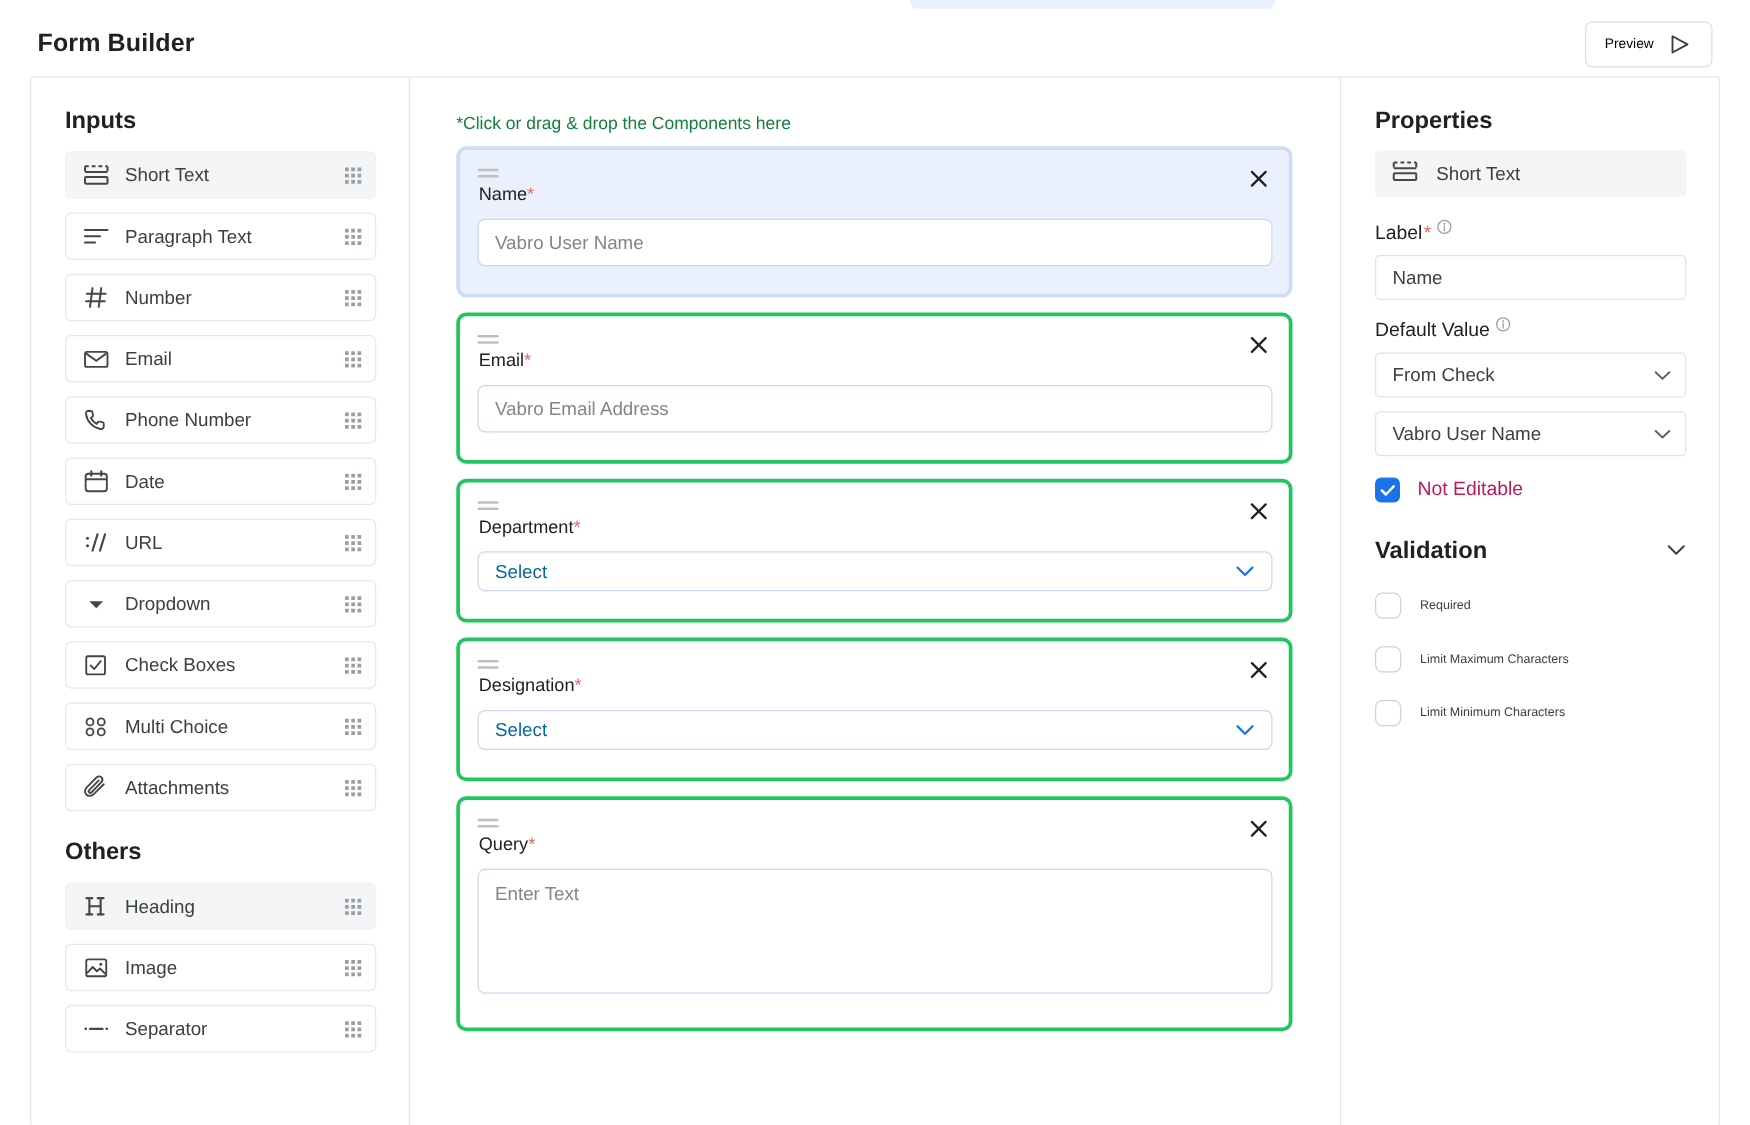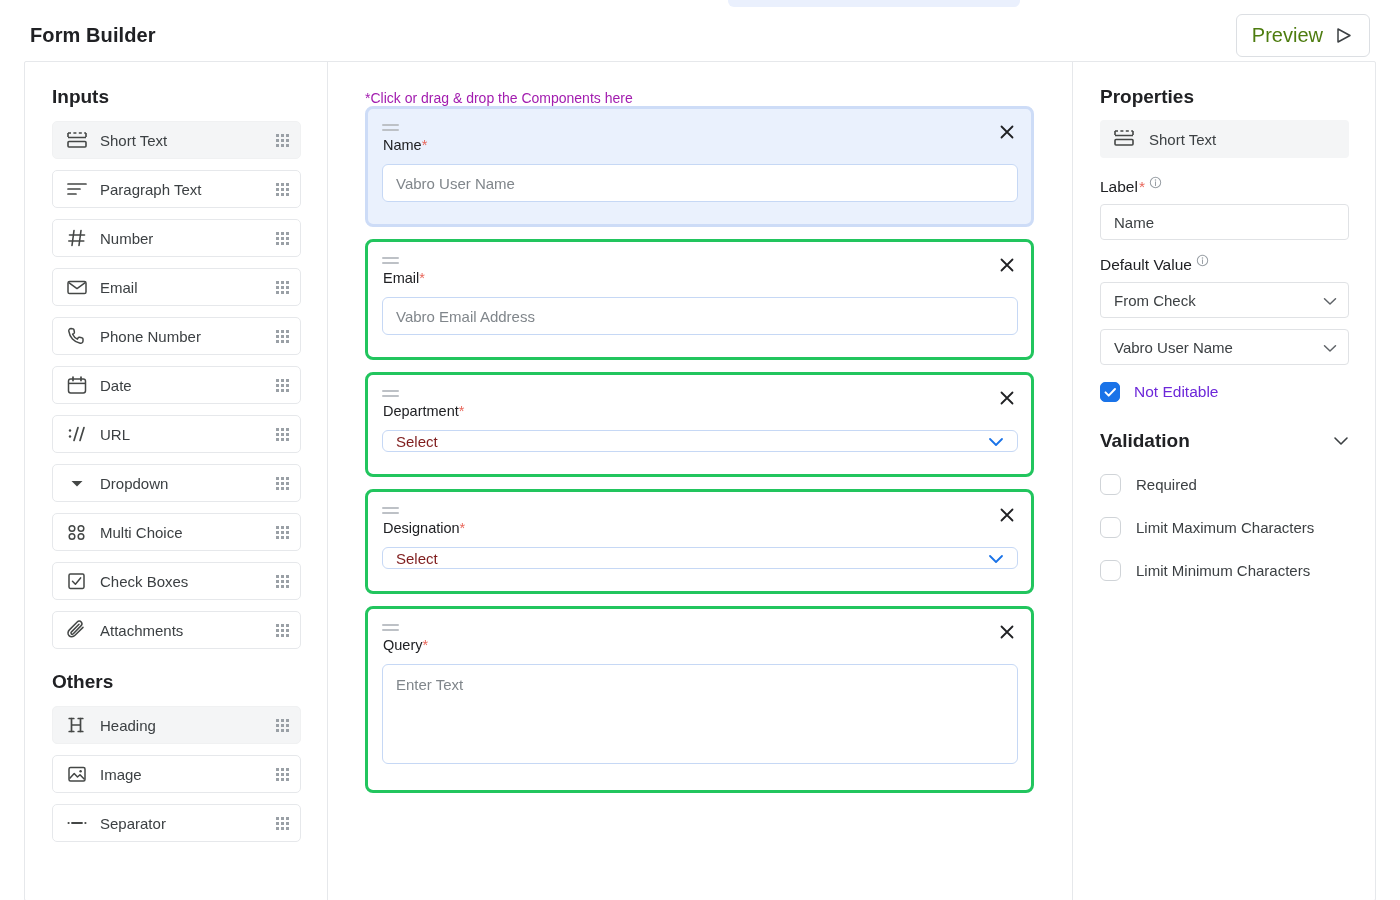--- a/index.html
+++ b/index.html
@@ -21,21 +21,21 @@
     width: 1400px; height: 70px;
     display: flex; align-items: center;
     justify-content: space-between;
     padding: 0 30px;
   }
   .app-title { font-size: 20px; font-weight: bold; color: #202124; letter-spacing: .1px; }
   .preview-btn {
     display: flex; align-items: center; gap: 12px;
     border: 1px solid #dcdfe3; border-radius: 6px;
     padding: 9px 15px; background: #fff; cursor: pointer;
-    font-size: 20px; color: #4d7c0f;
+    font-size: 11px; color: #000000;
   }
   .play-tri { display: block; }
 
   .workspace {
     position: absolute; top: 61px; left: 24px;
     width: 1352px; height: 840px;
     border: 1px solid #e6e8eb; border-top: 1px solid #e6e8eb;
     border-radius: 2px; display: flex; background: #fff;
     overflow: hidden;
   }
@@ -58,21 +58,21 @@
   .comp-icon {
     width: 22px; flex: 0 0 22px; display: flex;
     align-items: center; justify-content: flex-start; color: #444746;
   }
   .comp-label { flex: 1; font-size: 15px; color: #3c4043; margin-left: 12px; }
   .dots { display: grid; grid-template-columns: repeat(3, 3px); gap: 2px; }
   .dots i { width: 3px; height: 3px; background: #9aa0a6; display: block; }
 
   
   .canvas { flex: 1; padding: 28px 38px 0 37px; overflow: hidden; }
-  .canvas-hint { font-size: 14px; color: #a21caf; margin-bottom: 0; }
+  .canvas-hint { font-size: 14px; color: #15803d; margin-bottom: 11px; }
   .field-card {
     border: 3px solid #22c55e; border-radius: 8px;
     background: #fff; padding: 15px 13px 22px 14px;
     margin-bottom: 12px; position: relative;
   }
   .field-card.selected { background: #eaf1fd; border-color: #cddcf7; }
   .grip { width: 17px; height: 7px; display: flex; flex-direction: column; justify-content: space-between; }
   .grip span { display: block; height: 2px; background: #bdc1c6; border-radius: 1px; }
   .close-x {
     position: absolute; top: 13px; right: 14px;
@@ -82,24 +82,24 @@
   .req { color: #e8665a; }
   .field-input {
     width: 100%; height: 38px;
     border: 1px solid #c6d8f5; border-radius: 6px;
     background: #fff; padding: 0 13px;
     font-size: 15px; color: #5f6368;
     font-family: "Liberation Sans", sans-serif;
   }
   .field-input::placeholder { color: #80868b; }
   .field-select {
-    width: 100%; height: 22px;
+    width: 100%; height: 32px;
     border: 1px solid #c6d8f5; border-radius: 6px;
     background: #fff; padding: 0 13px;
-    font-size: 15px; color: #7f1d1d;
+    font-size: 15px; color: #0369a1;
     display: flex; align-items: center; justify-content: space-between;
     cursor: pointer;
   }
   .field-textarea {
     width: 100%; height: 100px;
     border: 1px solid #c6d8f5; border-radius: 6px;
     background: #fff; padding: 11px 13px;
     font-size: 15px; color: #80868b; resize: none;
     font-family: "Liberation Sans", sans-serif;
   }
@@ -138,32 +138,32 @@
     display: flex; align-items: center; justify-content: space-between;
     cursor: pointer;
   }
   .chk-row { display: flex; align-items: center; gap: 14px; margin-top: 17px; }
   .chk {
     width: 20px; height: 20px; flex: 0 0 20px;
     border-radius: 5px; border: 1.6px solid #c8ccd0;
     background: #fff;
   }
   .chk.on { background: #1a73e8; border-color: #1a73e8; display: flex; align-items: center; justify-content: center; }
-  .chk-label { font-size: 15.5px; color: #6d28d9; }
+  .chk-label { font-size: 15.5px; color: #be185d; }
   .validation-head {
     display: flex; align-items: center; justify-content: space-between;
     margin-top: 28px; margin-bottom: 16px; cursor: pointer;
   }
   .validation-head span.t { font-size: 19px; font-weight: bold; color: #202124; }
   .vchk-row { display: flex; align-items: center; gap: 15px; margin-top: 22px; }
   .vchk {
     width: 21px; height: 21px; flex: 0 0 21px;
     border-radius: 6px; border: 1.6px solid #d0d4d8; background: #fff;
   }
-  .vchk-label { font-size: 15px; color: #3c4043; }
+  .vchk-label { font-size: 10px; color: #3c4043; }
 </style>
 </head>
 <body>
 
 <div class="top-glow"></div>
 
 <div class="header">
   <div class="app-title">Form Builder</div>
   <div class="preview-btn">
     <span>Preview</span>
@@ -350,49 +350,49 @@
             <i></i>
             <i></i>
             <i></i>
             <i></i>
             <i></i>
           </span>
         </div>
         <div class="comp-item">
           <span class="comp-icon">
             <svg width="22" height="20" viewBox="0 0 22 20">
+              <rect x="3" y="3" width="15" height="14.5" rx="1.4" fill="none" stroke="#444746" stroke-width="1.5"></rect>
+              <path d="M6.5 10.3 L9.4 13.2 L14.6 6.9" fill="none" stroke="#444746" stroke-width="1.5" stroke-linecap="round" stroke-linejoin="round"></path>
+            </svg>
+          </span>
+          <span class="comp-label">Check Boxes</span>
+          <span class="dots">
+            <i></i>
+            <i></i>
+            <i></i>
+            <i></i>
+            <i></i>
+            <i></i>
+            <i></i>
+            <i></i>
+            <i></i>
+          </span>
+        </div>
+        <div class="comp-item">
+          <span class="comp-icon">
+            <svg width="22" height="20" viewBox="0 0 22 20">
               <g fill="none" stroke="#444746" stroke-width="1.5">
                 <circle cx="6" cy="6.5" r="2.8"></circle>
                 <circle cx="15" cy="6.5" r="2.8"></circle>
                 <circle cx="6" cy="14.5" r="2.8"></circle>
                 <circle cx="15" cy="14.5" r="2.8"></circle>
               </g>
             </svg>
           </span>
           <span class="comp-label">Multi Choice</span>
-          <span class="dots">
-            <i></i>
-            <i></i>
-            <i></i>
-            <i></i>
-            <i></i>
-            <i></i>
-            <i></i>
-            <i></i>
-            <i></i>
-          </span>
-        </div>
-        <div class="comp-item">
-          <span class="comp-icon">
-            <svg width="22" height="20" viewBox="0 0 22 20">
-              <rect x="3" y="3" width="15" height="14.5" rx="1.4" fill="none" stroke="#444746" stroke-width="1.5"></rect>
-              <path d="M6.5 10.3 L9.4 13.2 L14.6 6.9" fill="none" stroke="#444746" stroke-width="1.5" stroke-linecap="round" stroke-linejoin="round"></path>
-            </svg>
-          </span>
-          <span class="comp-label">Check Boxes</span>
           <span class="dots">
             <i></i>
             <i></i>
             <i></i>
             <i></i>
             <i></i>
             <i></i>
             <i></i>
             <i></i>
             <i></i>

